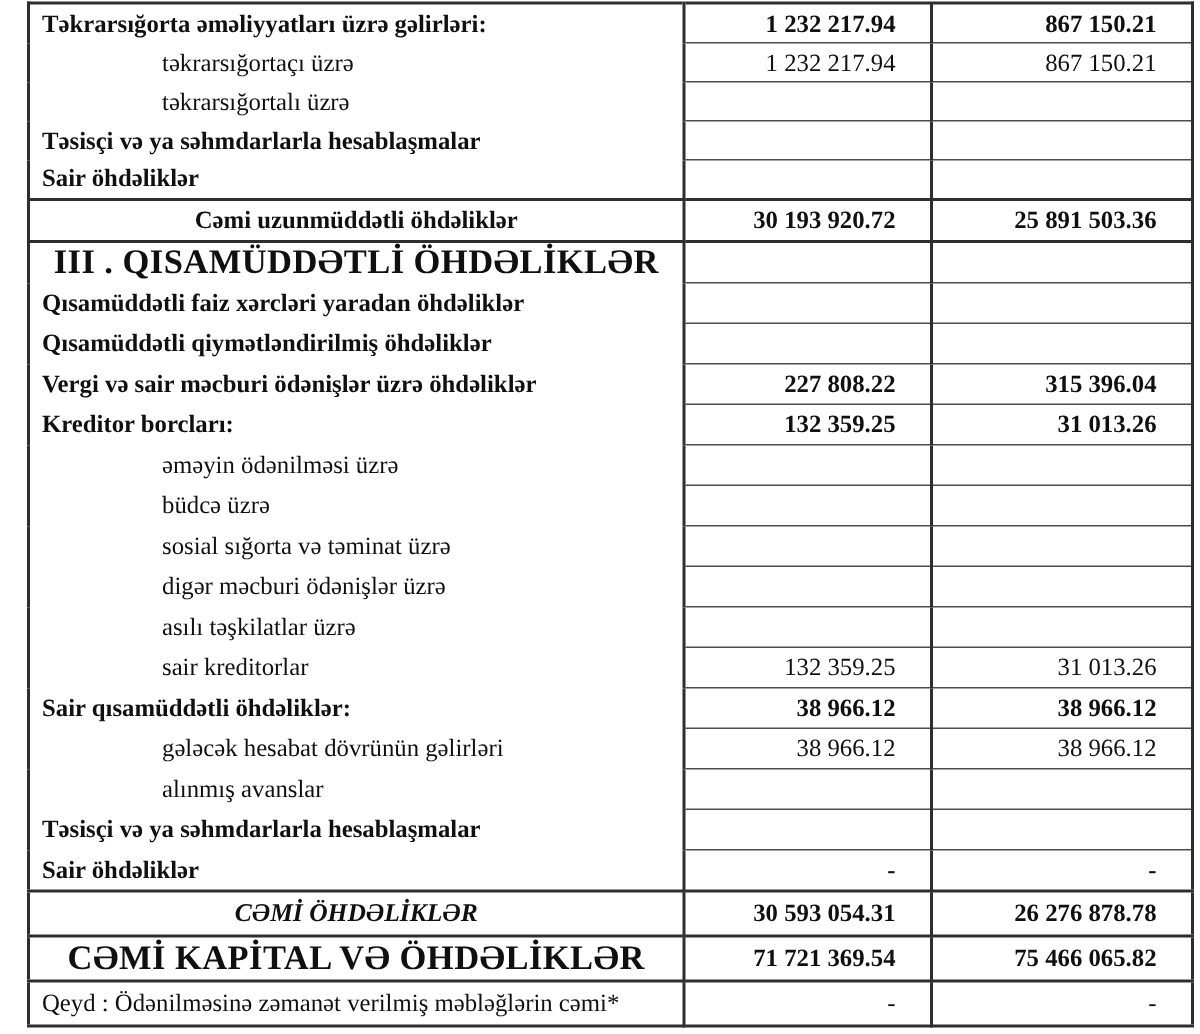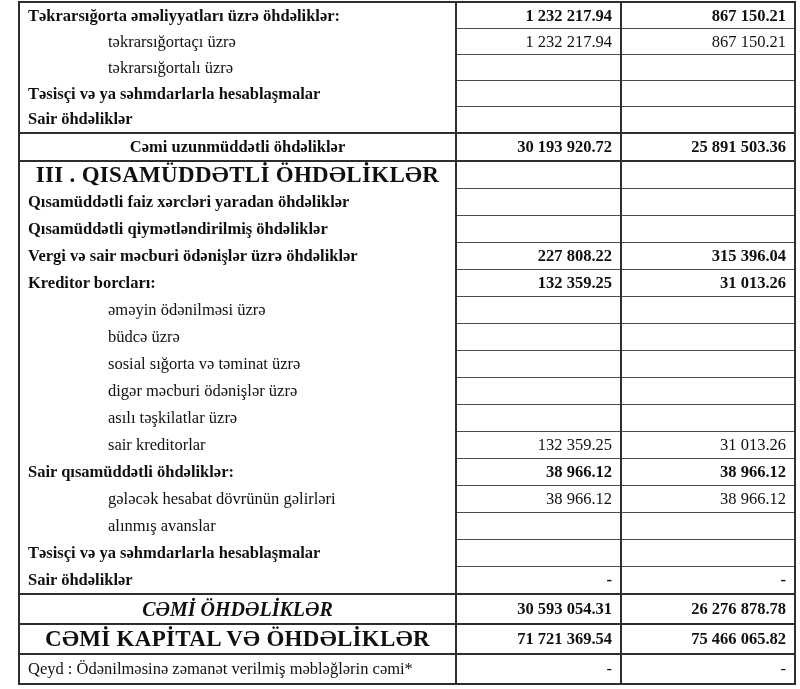--- a/index.html
+++ b/index.html
@@ -35,62 +35,62 @@
   tr.r-lg td { height: 28px; }
 
   
   td.c-lbl { border-right: 2px solid #2e2e2e; }
   td.c-v1  { border-right: 2px solid #2e2e2e; }
 
   
   td.c-v1, td.c-v2 {
     border-bottom: 1px solid #4d4d4d;
     text-align: right;
-    padding-right: 8px;
+    padding-right: 23px;
   }
   td.vb { font-weight: 700; }
 
   
   td.c-lbl { border-bottom: none; }
   tr.section-end td { border-bottom: 2px solid #2e2e2e; }
 
   
   .lbl-bold    { font-weight: 700; padding-left: 8px; }
   .lbl-regular { padding-left: 8px; }
   .lbl-indent  { padding-left: 88px; margin-left: 26px; }
   .lbl-center-bi {
     text-align: center;
     font-weight: 700;
   }
   .lbl-center-bi-lg {
     text-align: center;
     font-weight: 700;
     font-style: italic;
-    font-size: 20px;
+    font-size: 17px;
   }
   .lbl-center-b-lg {
     text-align: center;
     font-weight: 700;
     font-size: 23px;
     letter-spacing: 0.3px;
   }
 </style>
 </head>
 <body>
 
 <div class="page">
   <table class="balance">
     <colgroup>
       <col style="width:437px">
       <col style="width:165px">
       <col style="width:174px">
     </colgroup>
     <tbody id="table-body">
         <tr class="r-sm">
-          <td class="c-lbl lbl-bold">Təkrarsığorta əməliyyatları üzrə öhdəliklər:</td>
+          <td class="c-lbl lbl-bold">Təkrarsığorta əməliyyatları üzrə gəlirləri:</td>
           <td class="c-v1 vb">1 232 217.94</td>
           <td class="c-v2 vb">867 150.21</td>
         </tr>
         <tr class="r-sm">
           <td class="c-lbl lbl-indent">təkrarsığortaçı üzrə</td>
           <td class="c-v1">1 232 217.94</td>
           <td class="c-v2">867 150.21</td>
         </tr>
         <tr class="r-sm">
           <td class="c-lbl lbl-indent">təkrarsığortalı üzrə</td>

